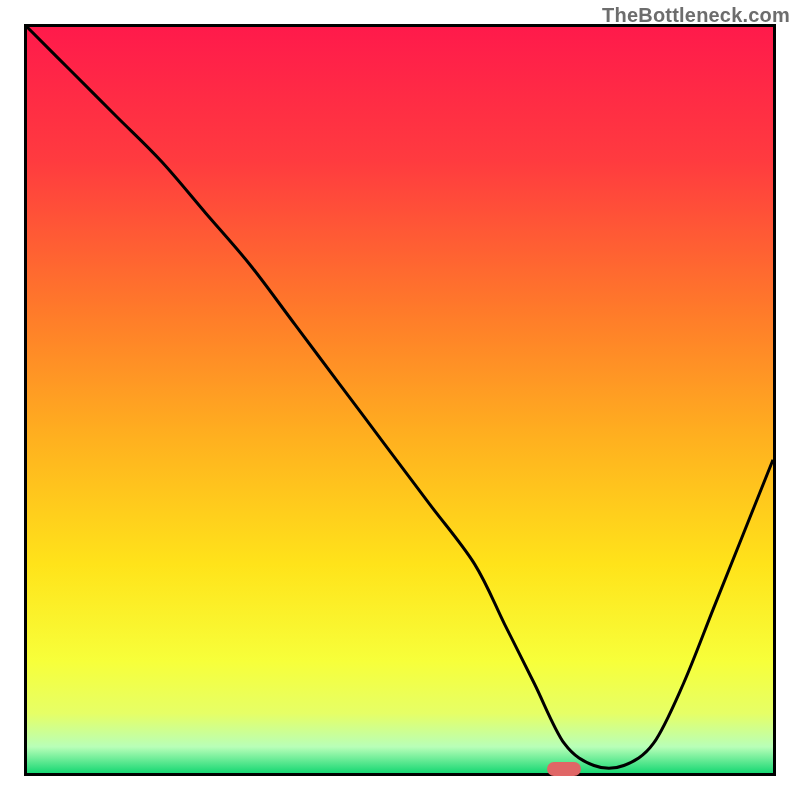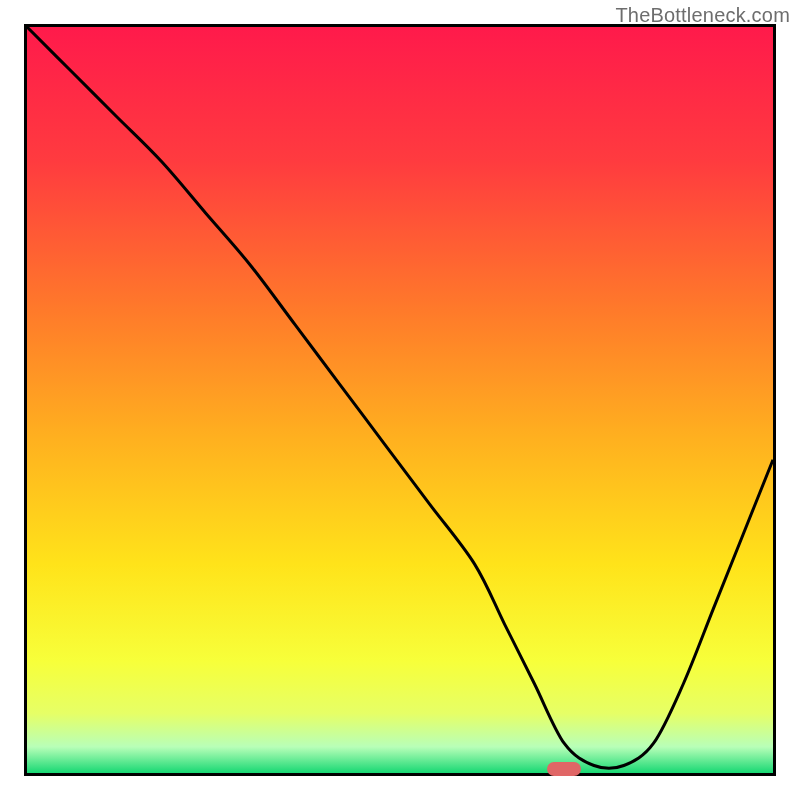--- a/index.html
+++ b/index.html
@@ -14,21 +14,21 @@
     position: relative;
     width: 800px;
     height: 800px;
   }
   .watermark {
     position: absolute;
     top: 4px;
     right: 10px;
     font-family: Arial, Helvetica, sans-serif;
     font-size: 20px;
-    font-weight: normal;
+    font-weight: bold;
     color: #6d6d6d;
     letter-spacing: 0.2px;
   }
   .frame {
     position: absolute;
     left: 24px;
     top: 24px;
     width: 752px;
     height: 752px;
     border: 3px solid #000000;

